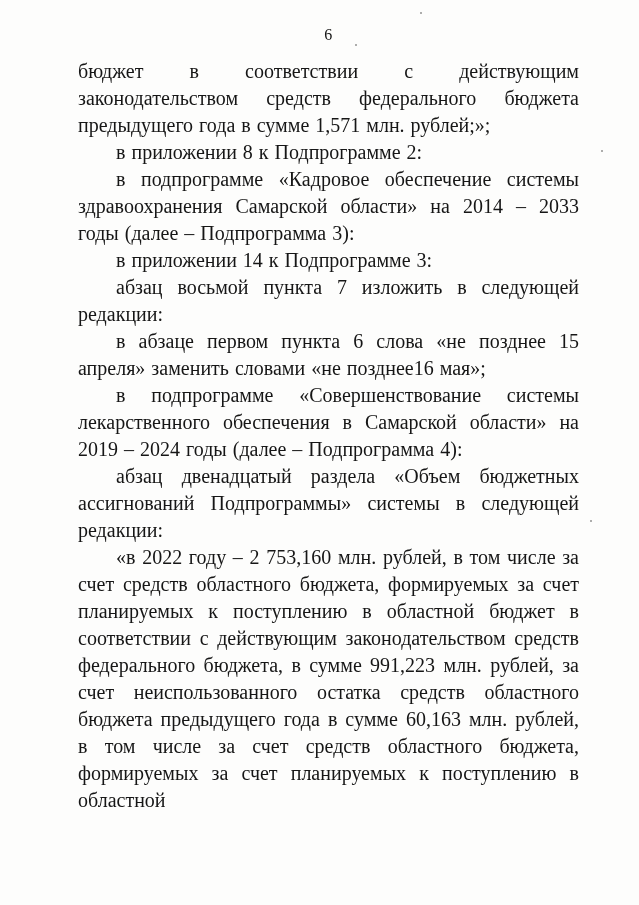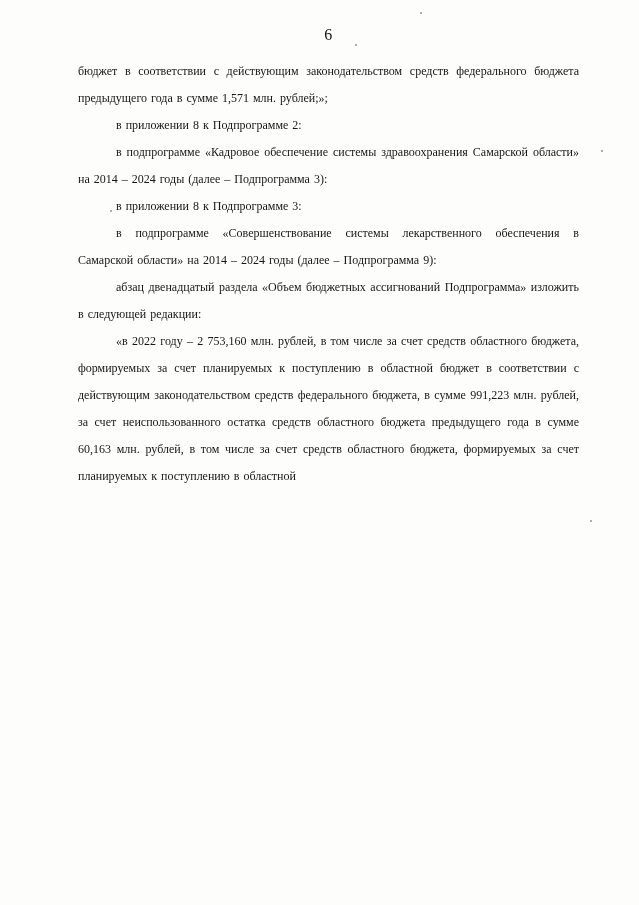--- a/index.html
+++ b/index.html
@@ -23,21 +23,21 @@
     background: #fdfdfc;
   }
   .page-number {
     text-align: center;
     font-size: 16px;
     margin-bottom: 14px;
     letter-spacing: 0.5px;
   }
   .body-text p {
     margin: 0;
-    font-size: 12px;
+    font-size: 20px;
     line-height: 27px;
     text-align: justify;
     text-indent: 38px;
     word-spacing: 1px;
   }
   .body-text p.no-indent {
     text-indent: 0;
   }
   .speck {
     position: absolute;
@@ -53,24 +53,26 @@
 </style>
 </head>
 <body>
 
 <div class="page">
   <div class="page-number">6</div>
 
   <div class="body-text">
     <p class="no-indent">бюджет в соответствии с действующим законодательством средств федерального бюджета предыдущего года в сумме 1,571 млн. рублей;»;</p>
     <p>в приложении 8 к Подпрограмме 2:</p>
-    <p>в подпрограмме «Кадровое обеспечение системы здравоохранения Самарской области» на 2014 – 2024 годы (далее – Подпрограмма 3):</p>
-    <p>в приложении 8 к Подпрограмме 3:</p>
-    <p>в подпрограмме «Совершенствование системы лекарственного обеспечения в Самарской области» на 2014 – 2024 годы (далее – Подпрограмма 9):</p>
-    <p>абзац двенадцатый раздела «Объем бюджетных ассигнований Подпрограмма» изложить в следующей редакции:</p>
+    <p>в подпрограмме «Кадровое обеспечение системы здравоохранения Самарской области» на 2014 – 2033 годы (далее – Подпрограмма 3):</p>
+    <p>в приложении 14 к Подпрограмме 3:</p>
+    <p>абзац восьмой пункта 7 изложить в следующей редакции:</p>
+    <p>в абзаце первом пункта 6 слова «не позднее 15 апреля» заменить словами «не позднее16 мая»;</p>
+    <p>в подпрограмме «Совершенствование системы лекарственного обеспечения в Самарской области» на 2019 – 2024 годы (далее – Подпрограмма 4):</p>
+    <p>абзац двенадцатый раздела «Объем бюджетных ассигнований Подпрограммы» системы в следующей редакции:</p>
     <p>«в 2022 году – 2 753,160 млн. рублей, в том числе за счет средств областного бюджета, формируемых за счет планируемых к поступлению в областной бюджет в соответствии с действующим законодательством средств федерального бюджета, в сумме 991,223 млн. рублей, за счет неиспользованного остатка средств областного бюджета предыдущего года в сумме 60,163 млн. рублей, в том числе за счет средств областного бюджета, формируемых за счет планируемых к поступлению в областной</p>
   </div>
 </div>
 
 <div class="speck s1"></div>
 <div class="speck s2"></div>
 <div class="speck s3"></div>
 <div class="speck s4"></div>
 <div class="speck s5"></div>
 

